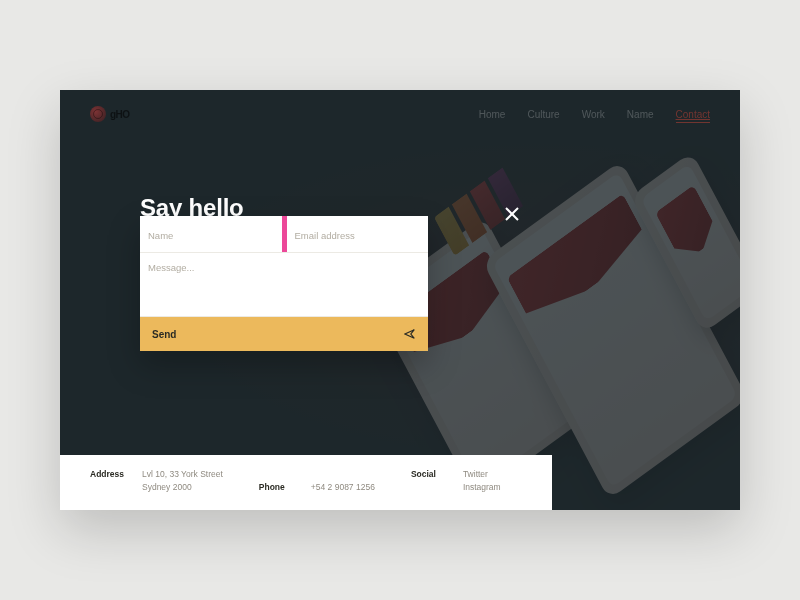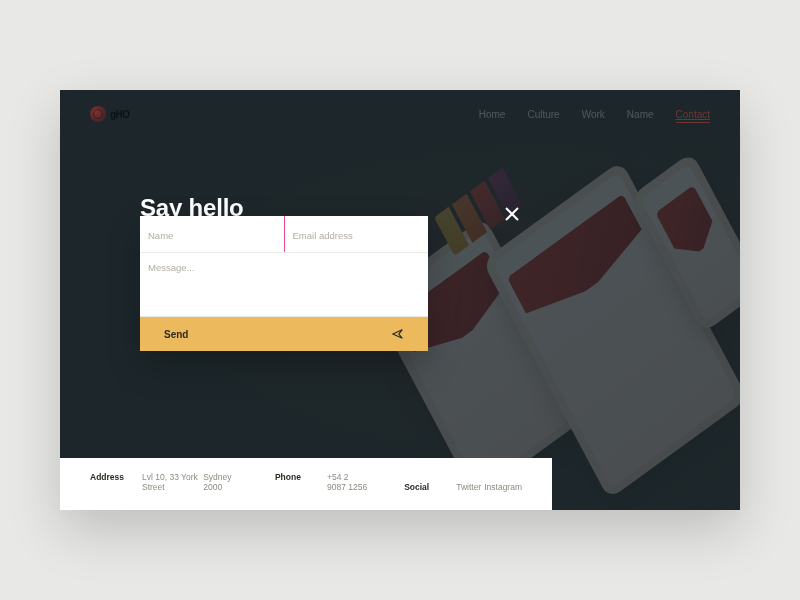--- a/index.html
+++ b/index.html
@@ -134,36 +134,36 @@
       box-shadow: 0 14px 30px rgba(0,0,0,0.25);
     }
     .form-row {
       display: flex;
       border-bottom: 1px solid #eceae4;
     }
     .form-cell {
       flex: 1;
       padding: 9px 8px;
     }
-    .form-cell + .form-cell { border-left: 1px solid #ec4899; }
+    .form-cell + .form-cell { border-left: 5px solid #ec4899; }
     .form-cell input, .form-cell textarea {
       width: 100%; border: 0; outline: 0;
       font-size: 9.5px; color: #444;
       font-family: inherit;
       background: transparent;
     }
     .form-cell input::placeholder, .form-cell textarea::placeholder {
       color: #b2ada2;
     }
     .msg-row .form-cell { padding-bottom: 32px; }
     .msg-row textarea { resize: none; height: 18px; }
     .send-row {
       background: #ecb95c;
       display: flex; align-items: flex-end;
-      padding: 11px 24px;
+      padding: 11px 12px;
       cursor: pointer;
     }
     .send-row .label {
       font-weight: 700; font-size: 10px; color: #2b2b24;
     }
     .send-row .send-icon {
       margin-left: auto;
       width: 12px; height: 12px;
       display: flex; align-items: center; justify-content: center;
     }
@@ -175,21 +175,21 @@
       width: 492px;
       background: #fff;
       padding: 14px 30px 18px 30px;
       display: flex;
       gap: 36px;
       font-size: 8.5px;
       align-items: flex-end;
     }
     .f-col { display: flex; gap: 14px; }
     .f-label { font-weight: 700; color: #2b2b24; min-width: 38px; }
-    .f-val { color: #8f8a80; display: flex; flex-direction: row; gap: 3px; }
+    .f-val { color: #8f8a80; display: flex; flex-direction: column; gap: 3px; }
     .f-val span { cursor: default; }
   </style>
 </head>
 <body>
 
 <div class="frame">
 
   <div class="bg-hero">
     <div class="device d1"></div>
     <div class="device d2"></div>

